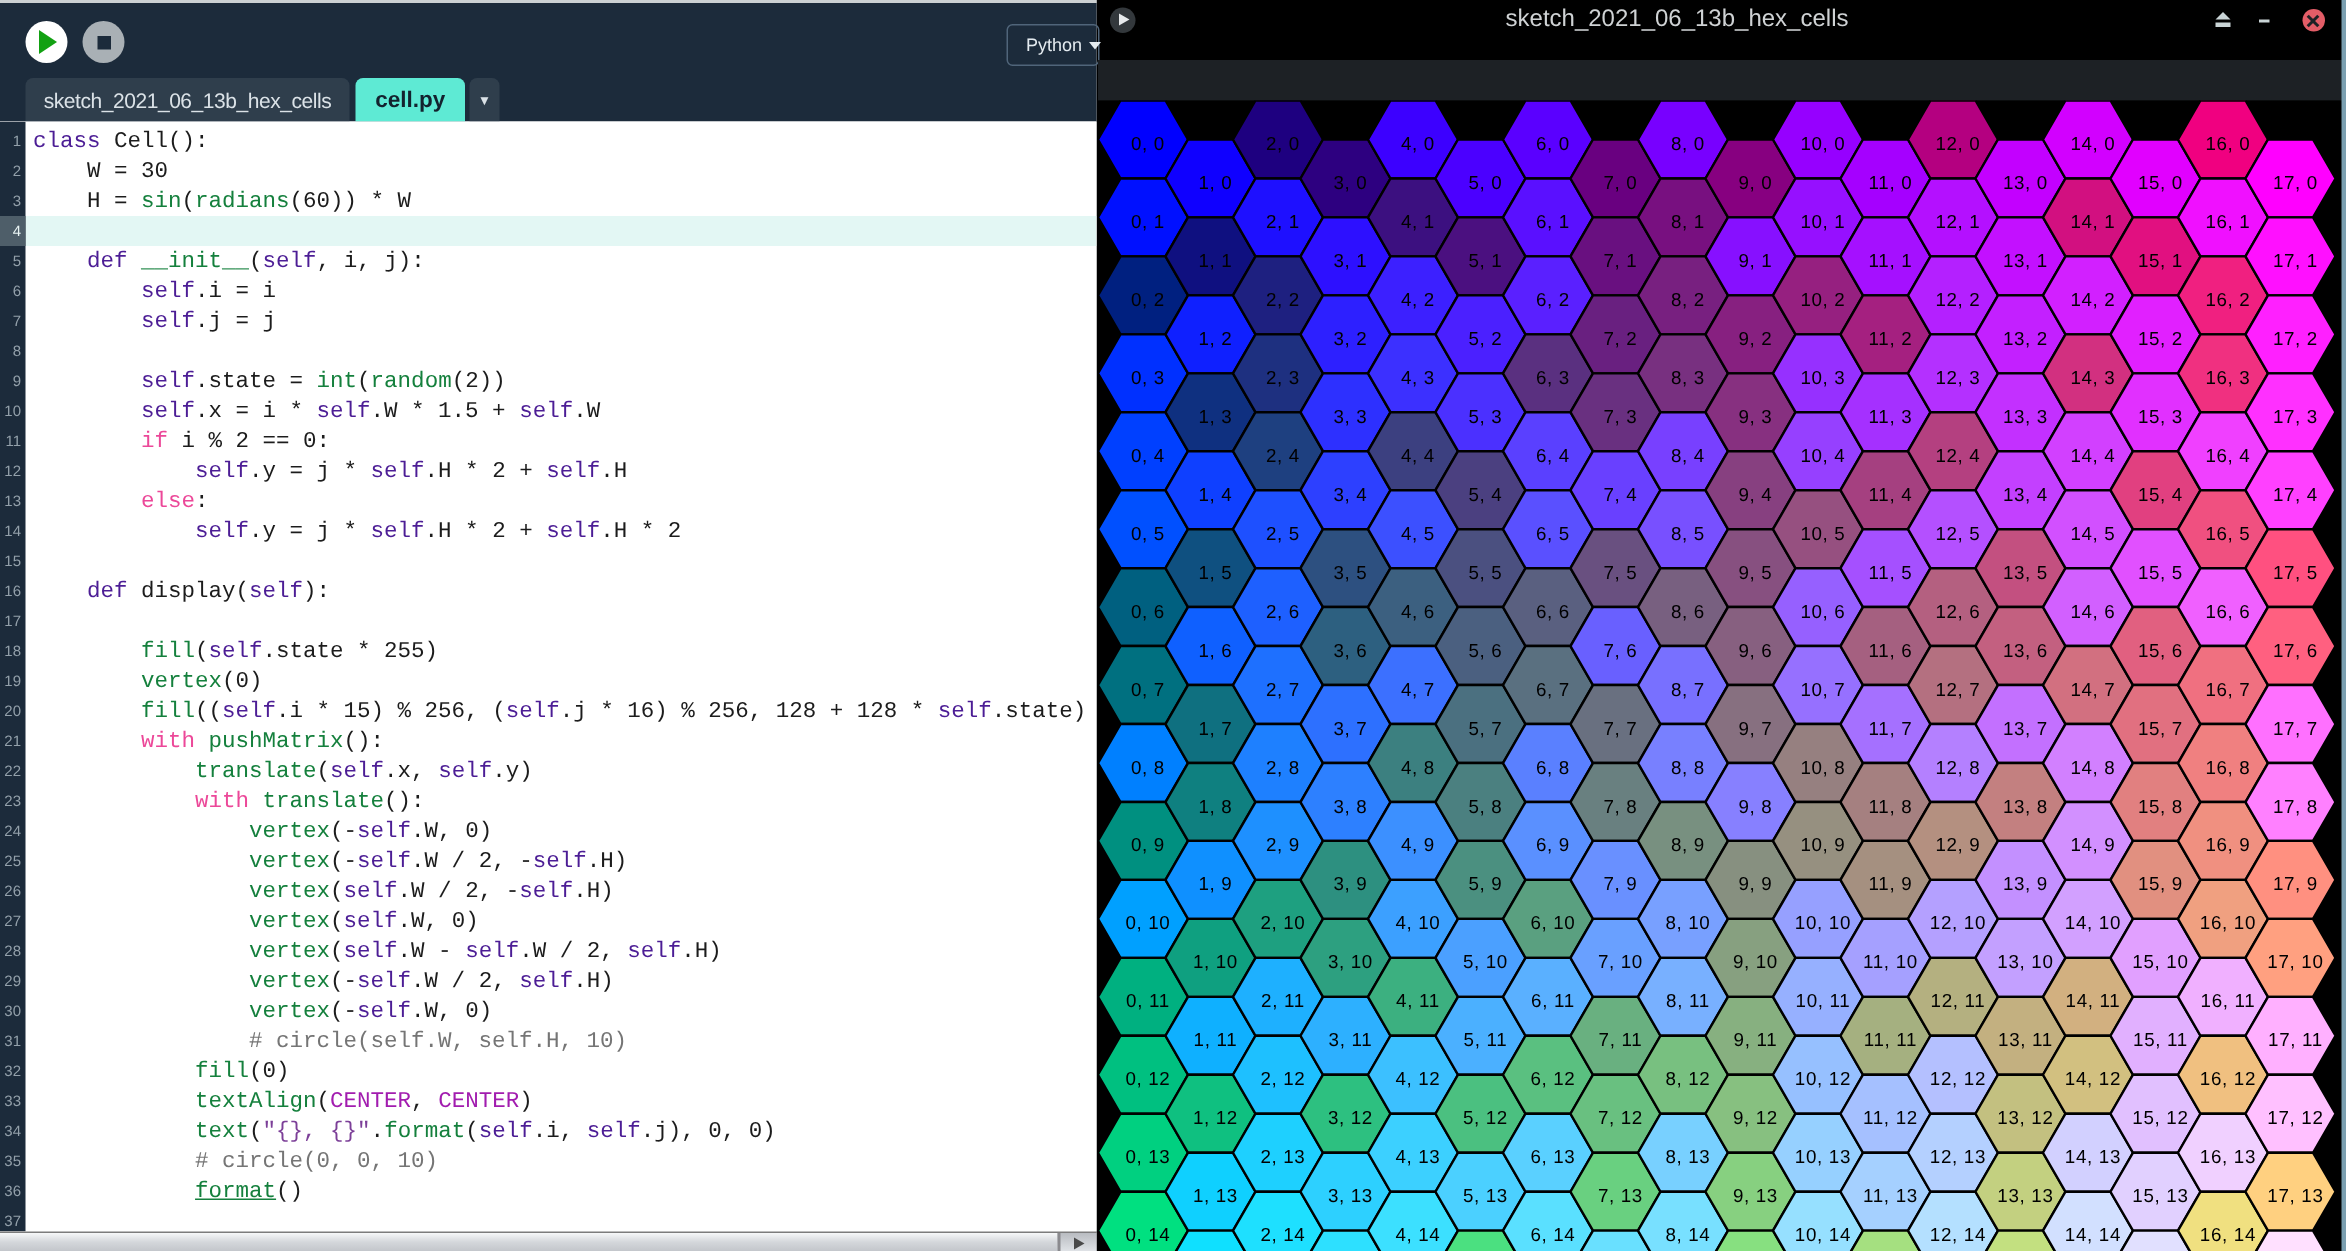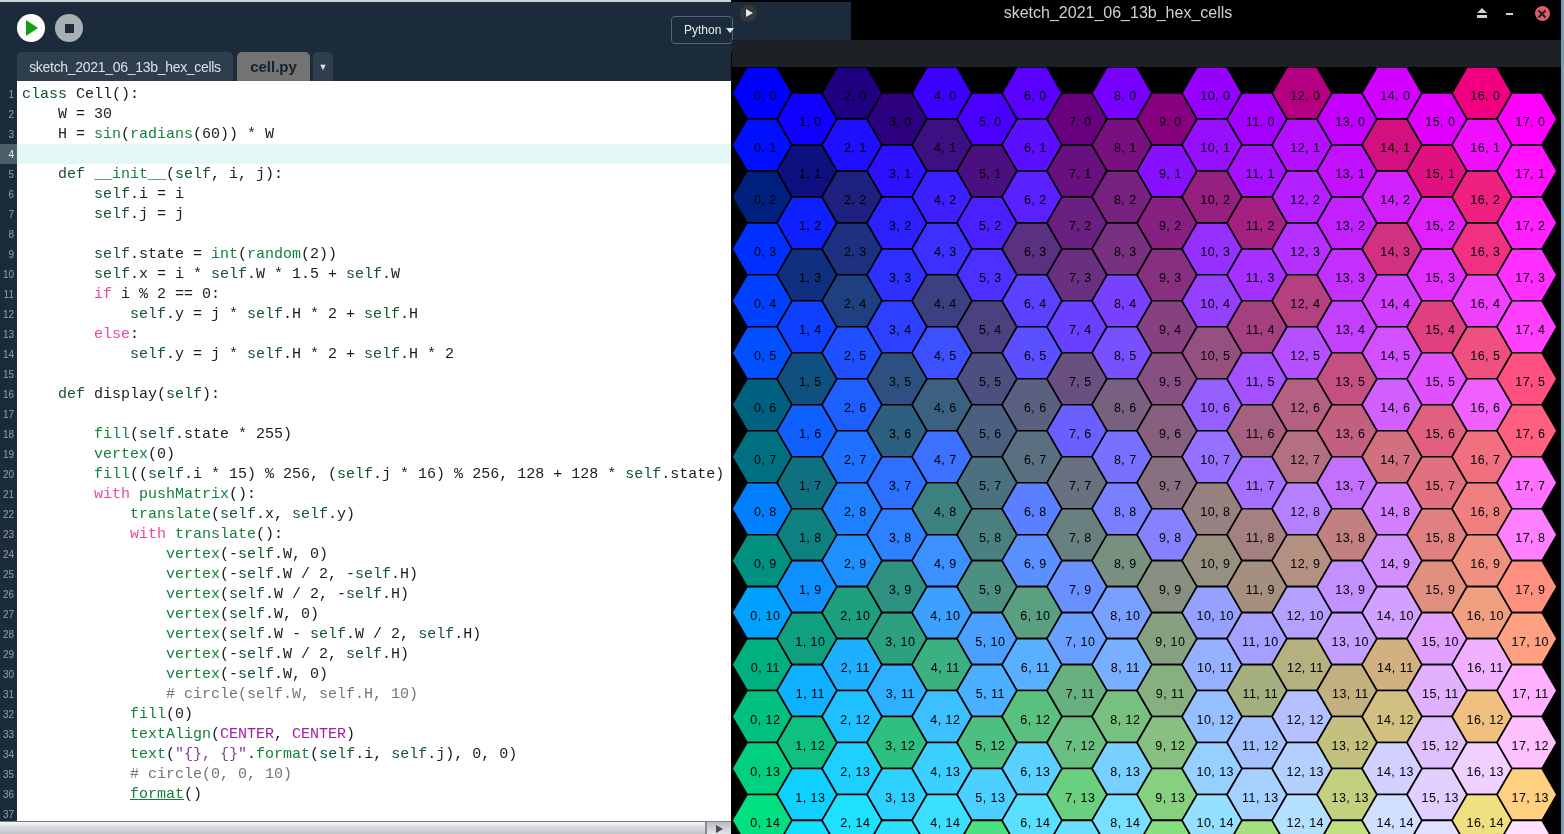--- a/index.html
+++ b/index.html
@@ -4,51 +4,51 @@
 <style>
   * { margin:0; padding:0; box-sizing:border-box; }
   html,body { width:1564px; height:834px; overflow:hidden; background:#000;
     font-family:"Liberation Sans", sans-serif; }
   body { position:relative; }
   .abs { position:absolute; }
 
   
   .editor { left:0; top:0; width:731px; height:834px; background:#fff; }
   .topstrip { left:0; top:0; width:731px; height:2px; background:#ccd1d3; }
-  .toolbar { left:0; top:2px; width:851px; height:50px; background:#1c2b3b; }
+  .toolbar { left:0; top:2px; width:731px; height:50px; background:#1c2b3b; }
   .btn { border-radius:50%; width:28px; height:28px; top:12px; }
   .play { left:17px; background:#fff; }
   .play .tri { position:absolute; left:9px; top:6px; width:0; height:0;
     border-left:12px solid #12a112; border-top:8px solid transparent; border-bottom:8px solid transparent; }
   .stop { left:55px; background:#a9b0b5; }
   .stop .sq { position:absolute; left:9.5px; top:9.5px; width:9px; height:9px; background:#1c2b3b; }
   .pybtn { left:671px; top:14px; width:62px; height:28px; border:1px solid #50657a;
     border-radius:4px; color:#e4ebf0; font-size:12px; }
   .pybtn .t { position:absolute; left:12px; top:6px; }
   .pybtn .arr { position:absolute; left:54px; top:11px; width:0; height:0;
     border-top:5.5px solid #e4ebf0; border-left:4.5px solid transparent; border-right:4.5px solid transparent; }
 
   
   .tabbar { left:0; top:52px; width:731px; height:29px; background:#1c2b3b; }
   .tab { top:0; height:29px; border-radius:5px 5px 0 0; font-size:15px;
     display:flex; align-items:center; justify-content:center; }
   .tab1 { left:17px; width:216px; background:#2f3e4c; color:#dbe2e7; font-size:14px; letter-spacing:-0.3px; }
-  .tab2 { left:237px; width:73px; background:#737373; color:#13222e; font-weight:bold; }
+  .tab2 { left:237px; width:73px; background:#5eead4; color:#13222e; font-weight:bold; }
   .tab3 { left:313px; width:20px; background:#2f3e4c; color:#dbe2e7; font-size:9px; }
 
   
   .codearea { left:0; top:81px; width:731px; height:740px; background:#fff; overflow:hidden; }
   .gutter { left:0; top:0; width:17px; height:740px; background:#1c2b3b; }
   .gutter pre { position:absolute; left:0; top:4px; width:14px; text-align:right;
     font-family:"Liberation Sans",sans-serif; font-size:10px; line-height:20px; color:#93a0aa; }
   .hlg { left:0; top:63px; width:17px; height:20px; background:#4e5e69; }
   .hlg2 { left:17px; top:63px; width:714px; height:20px; background:#e3f7f4; }
   .code { position:absolute; left:22px; top:4px; font-family:"Liberation Mono",monospace;
     font-size:15px; line-height:20px; color:#1c1c1c; white-space:pre; }
-  .k { color:#14532d; }  
+  .k { color:#4c1d95; }  
   .f { color:#15803d; }  
   .o { color:#ec4899; }  
   .c { color:#a21caf; }  
   .s { color:#7c3f98; }  
   .m { color:#757575;text-align:right; }  
   .u { text-decoration:underline; }
 
   
   .sbline { left:0; top:821px; width:731px; height:1px; background:#7c7c7c; }
   .sbar { left:0; top:822px; width:731px; height:12px;

